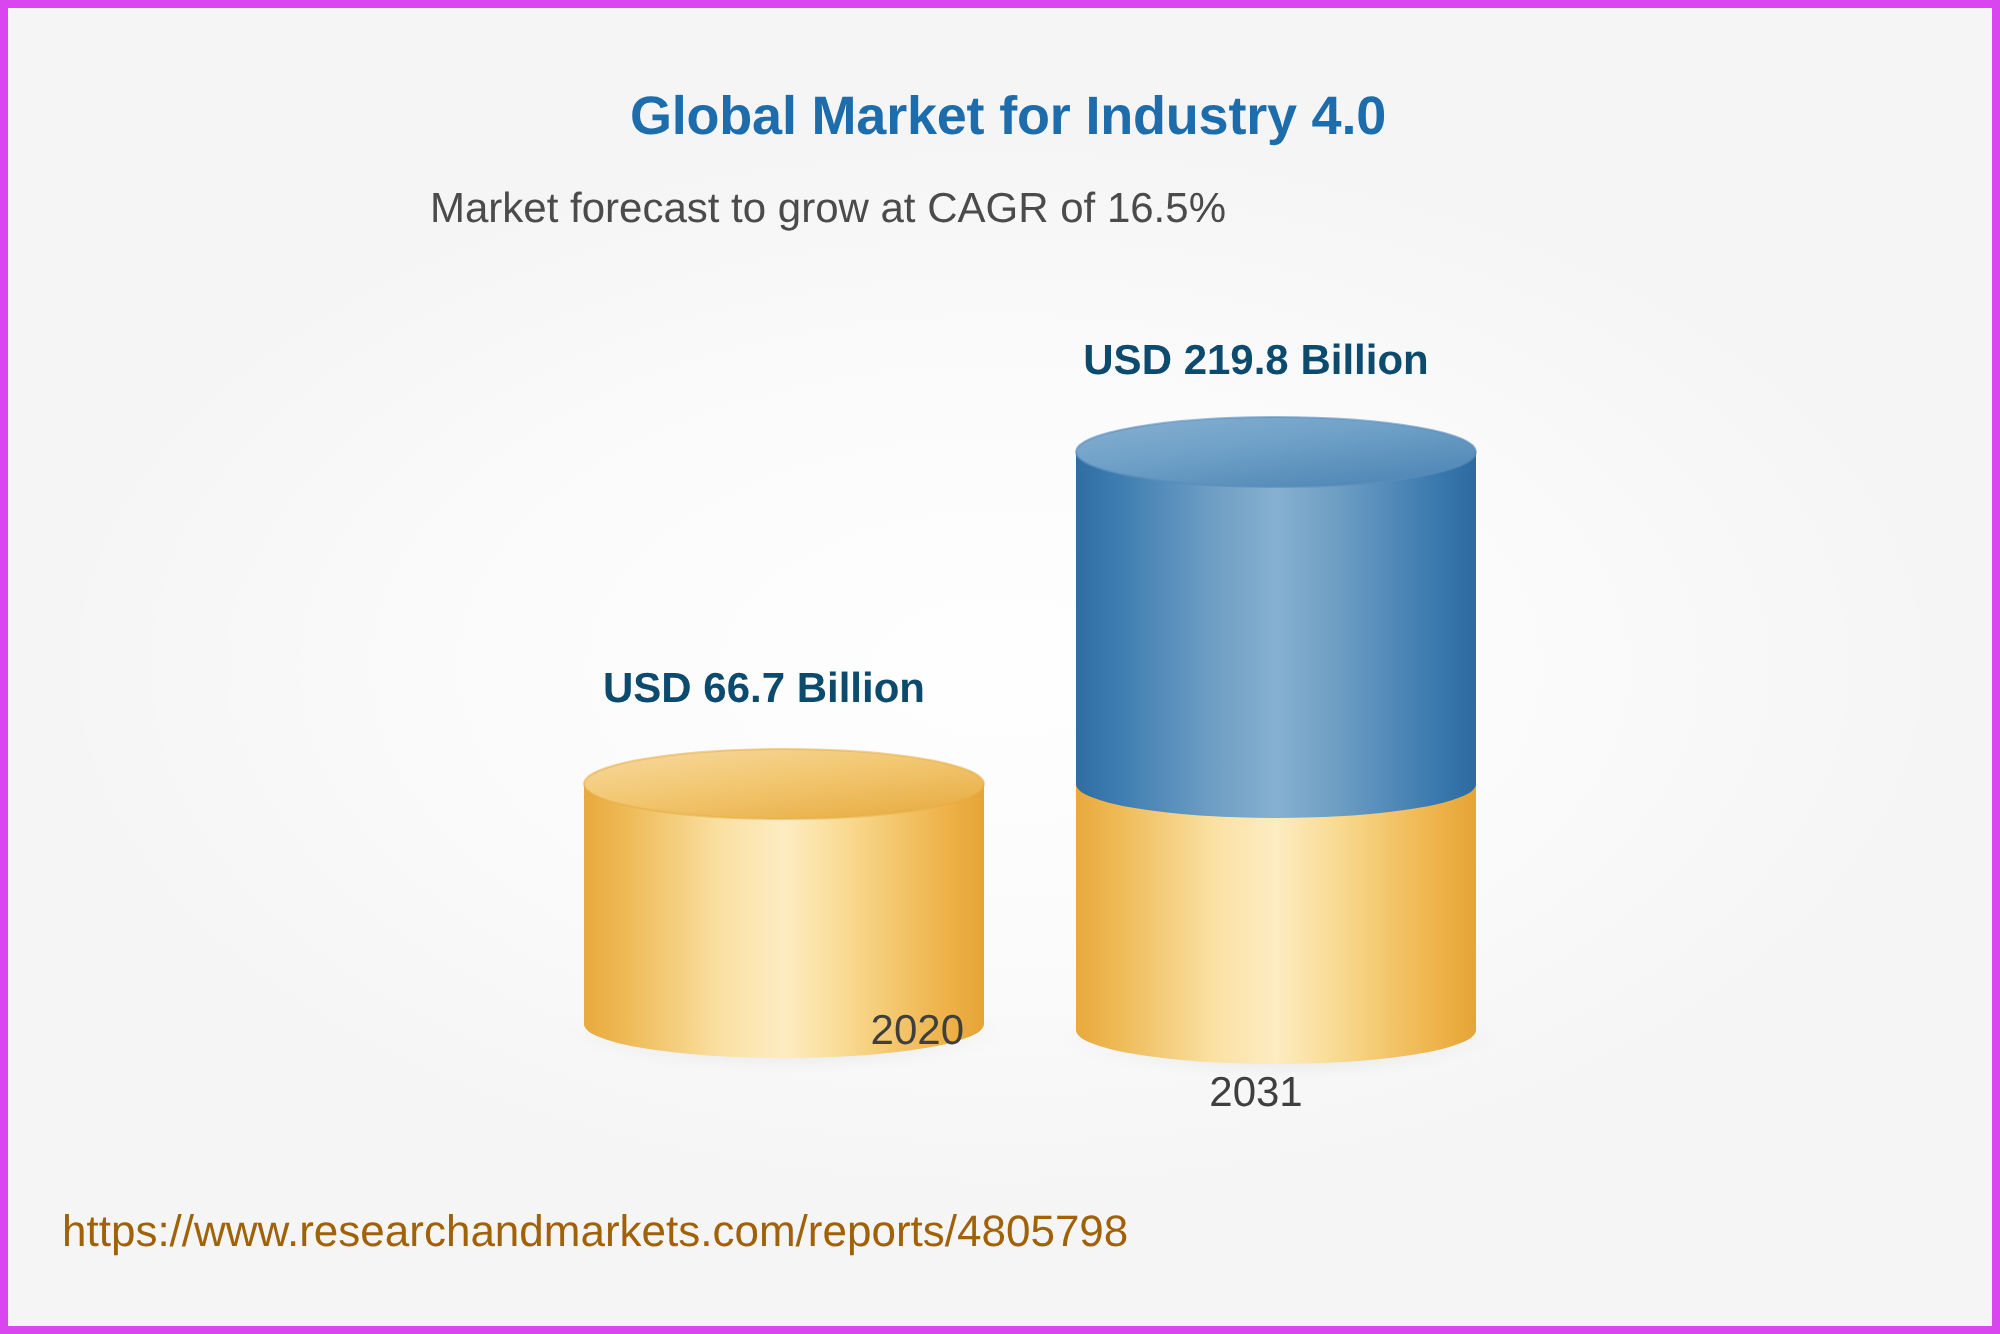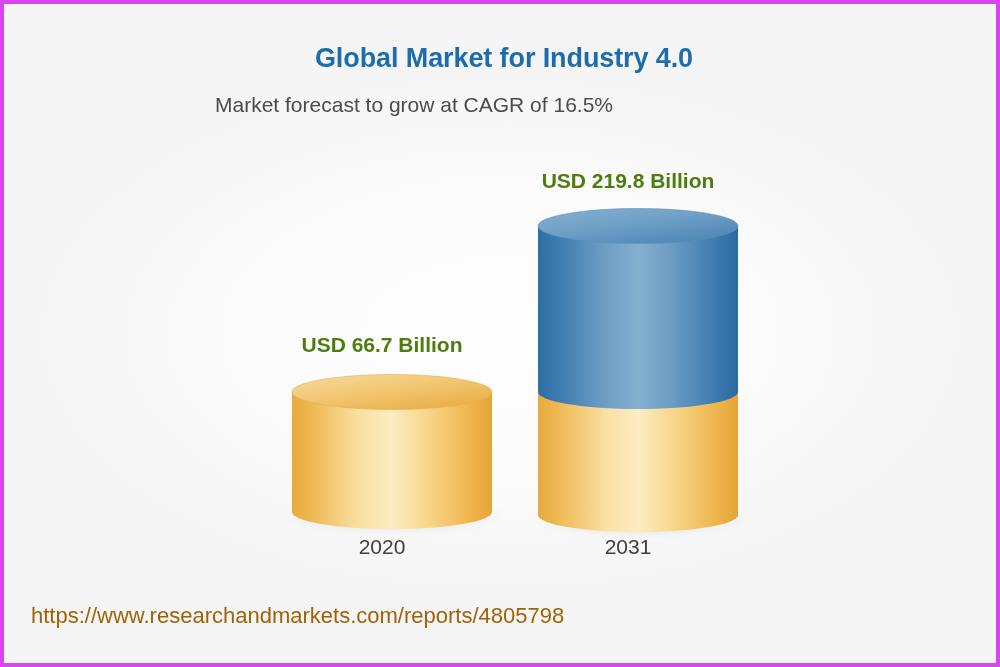--- a/index.html
+++ b/index.html
@@ -59,36 +59,36 @@
     position: absolute;
     left: 0; top: 0;
     width: 1000px;
     height: 667px;
   }
 
   .value-label {
     position: absolute;
     font-size: 21px;
     font-weight: bold;
-    color: #4d7c0f;
+    color: #0c4a6e;
     text-align: center;
     white-space: nowrap;
   }
   #value-label-0 { left: 278px; top: 329px; width: 200px; }
   #value-label-1 { left: 524px; top: 165px; width: 200px; }
 
   .category-label {
     position: absolute;
     font-size: 21px;
     font-weight: normal;
     color: #3f3f3f;
     text-align: center;
     white-space: nowrap;
   }
-  #category-label-0 { left: 278px; top: 531px; width: 200px; }
+  #category-label-0 { left: 278px; top: 500px; width: 200px; text-align: right; }
   #category-label-1 { left: 524px; top: 531px; width: 200px; }
 
   .bar-svg { position: absolute; overflow: visible; }
   #bar-svg-0 { left: 270px; top: 360px; }
   #bar-svg-1 { left: 516px; top: 193px; }
 
   
   #source-url {
     position: absolute;
     left: 27px; top: 599px;

